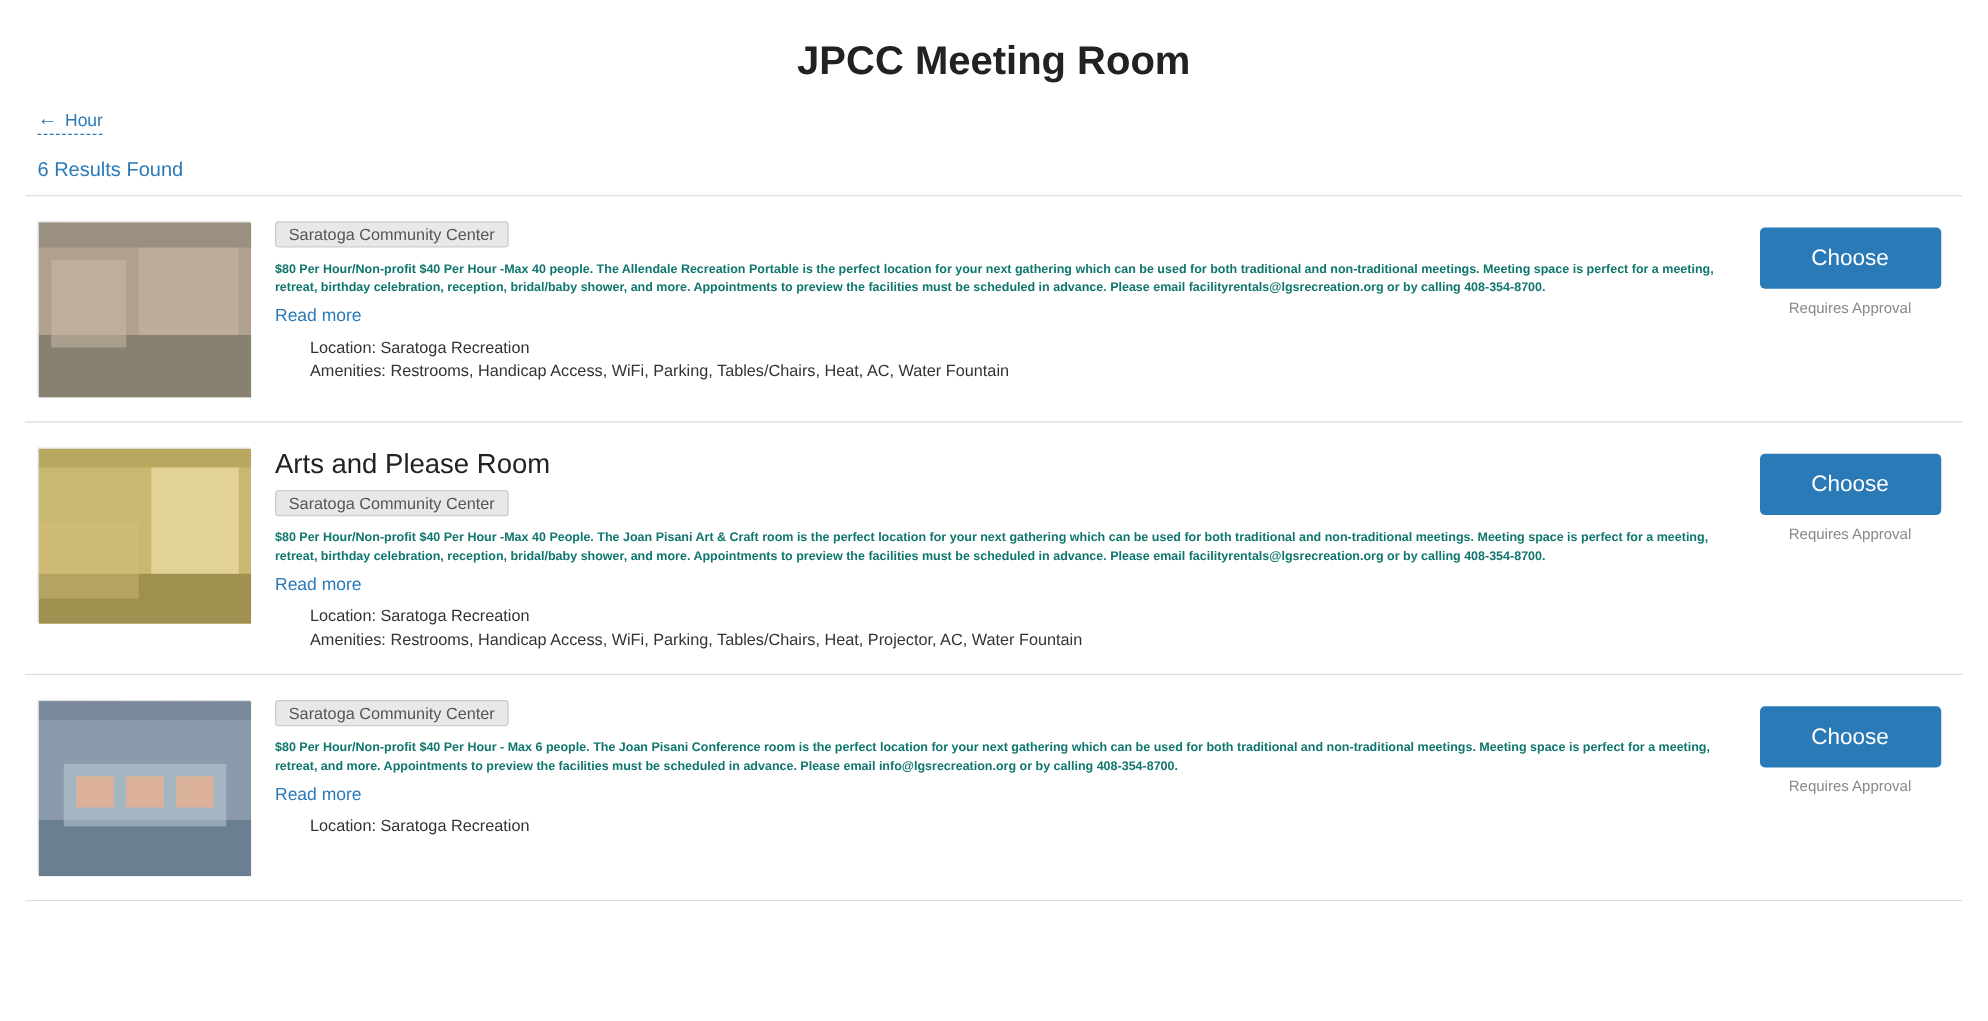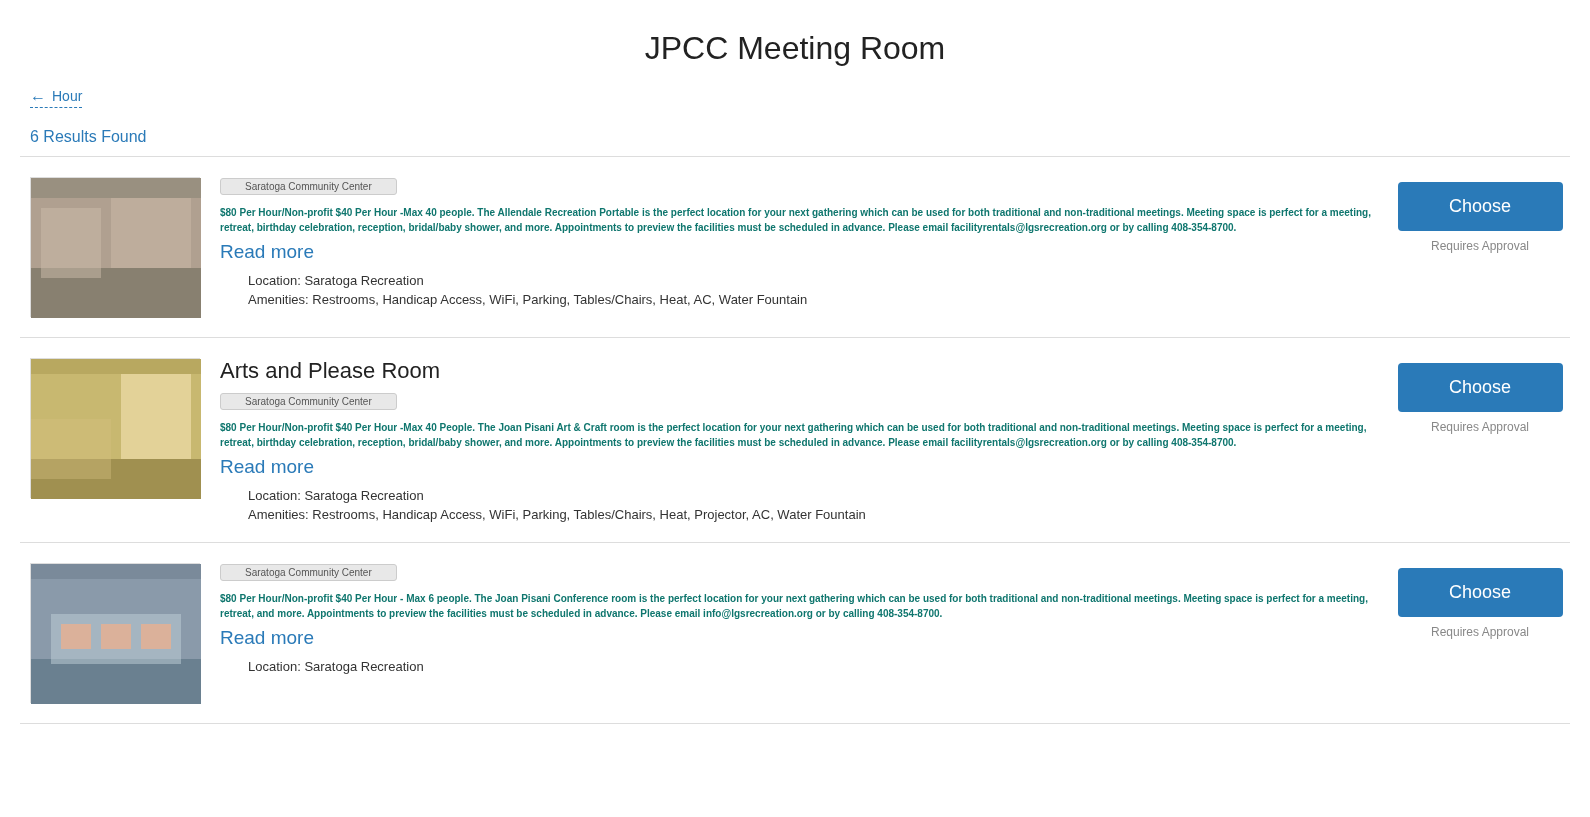--- a/index.html
+++ b/index.html
@@ -5,21 +5,21 @@
     * { box-sizing: border-box; margin: 0; padding: 0; }
     body {
       font-family: Arial, sans-serif;
       background: #fff;
       color: #333;
       font-size: 14px;
     }
     .page-title {
       text-align: center;
       font-size: 32px;
-      font-weight: 400;
+      font-weight: 700;
       padding: 30px 0 20px;
       color: #222;
     }
     .back-link {
       display: inline-flex;
       align-items: center;
       color: #2a7ab8;
       text-decoration: none;
       margin-left: 30px;
       font-size: 14px;
@@ -75,36 +75,36 @@
       font-size: 22px;
       font-weight: 400;
       color: #222;
       margin-bottom: 8px;
     }
     .room-tag {
       display: inline-block;
       background: #e8e8e8;
       border: 1px solid #ccc;
       border-radius: 3px;
-      padding: 2px 24px;
-      font-size: 10px;
+      padding: 2px 10px;
+      font-size: 13px;
       color: #555;
       margin-bottom: 10px;
     }
     .room-description {
       font-size: 10px;
       color: #0f766e;
       line-height: 1.5;
       margin-bottom: 6px;
       font-weight: bold;
     }
     .read-more {
       color: #2a7ab8;
       text-decoration: none;
-      font-size: 19px;
+      font-size: 14px;
       display: block;
       margin-bottom: 10px;
       cursor: pointer;
     }
     .room-location {
       font-size: 13px;
       margin-bottom: 4px;
     }
     .room-location strong, .room-amenities strong {
       font-weight: normal;
@@ -120,21 +120,21 @@
       flex-shrink: 0;
       width: 160px;
       padding-top: 5px;
     }
     .choose-btn {
       background: #2a7ab8;
       color: #fff;
       border: none;
       border-radius: 4px;
       padding: 14px 0;
-      width: 165px;
+      width: 145px;
       font-size: 18px;
       font-weight: 500;
       cursor: pointer;
       text-align: center;
     }
     .requires-approval {
       font-size: 12px;
       color: #888;
       margin-top: 8px;
     }

